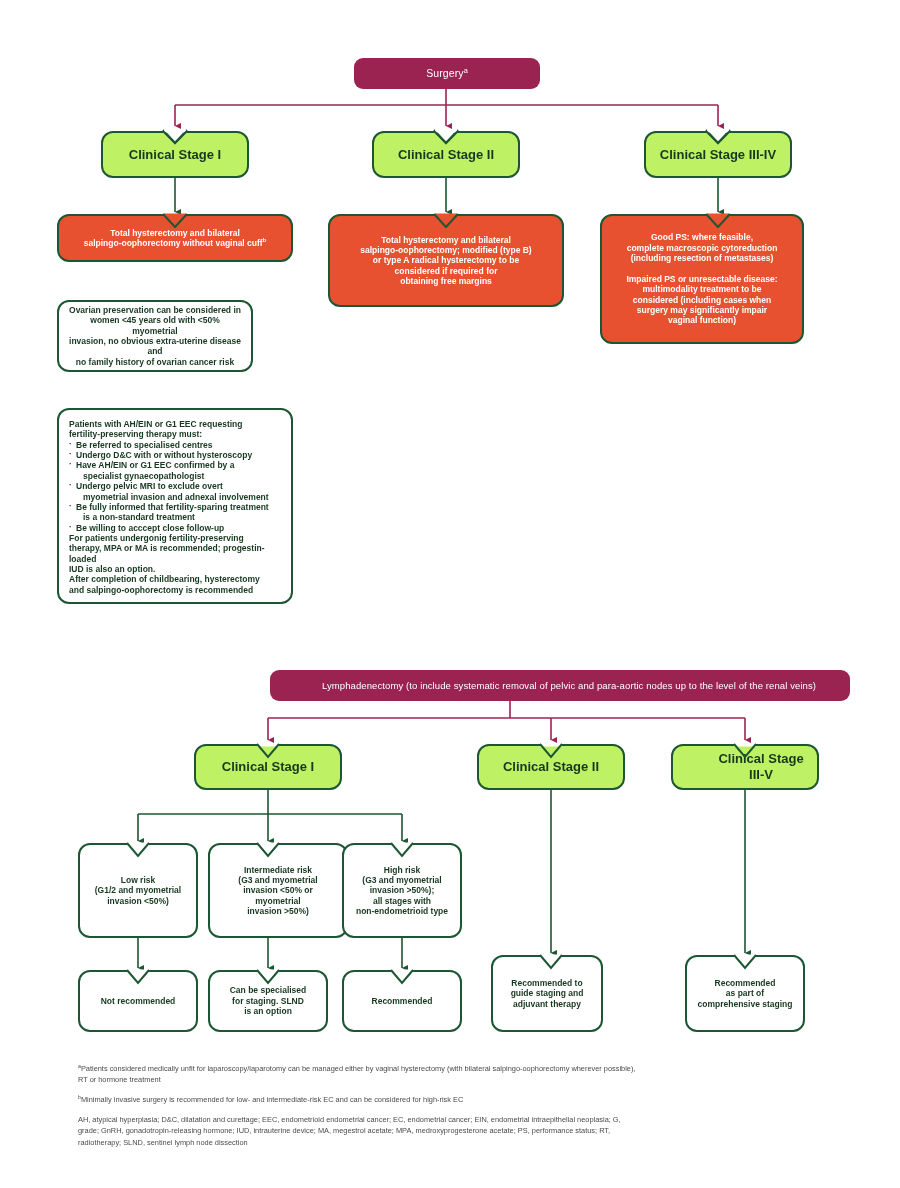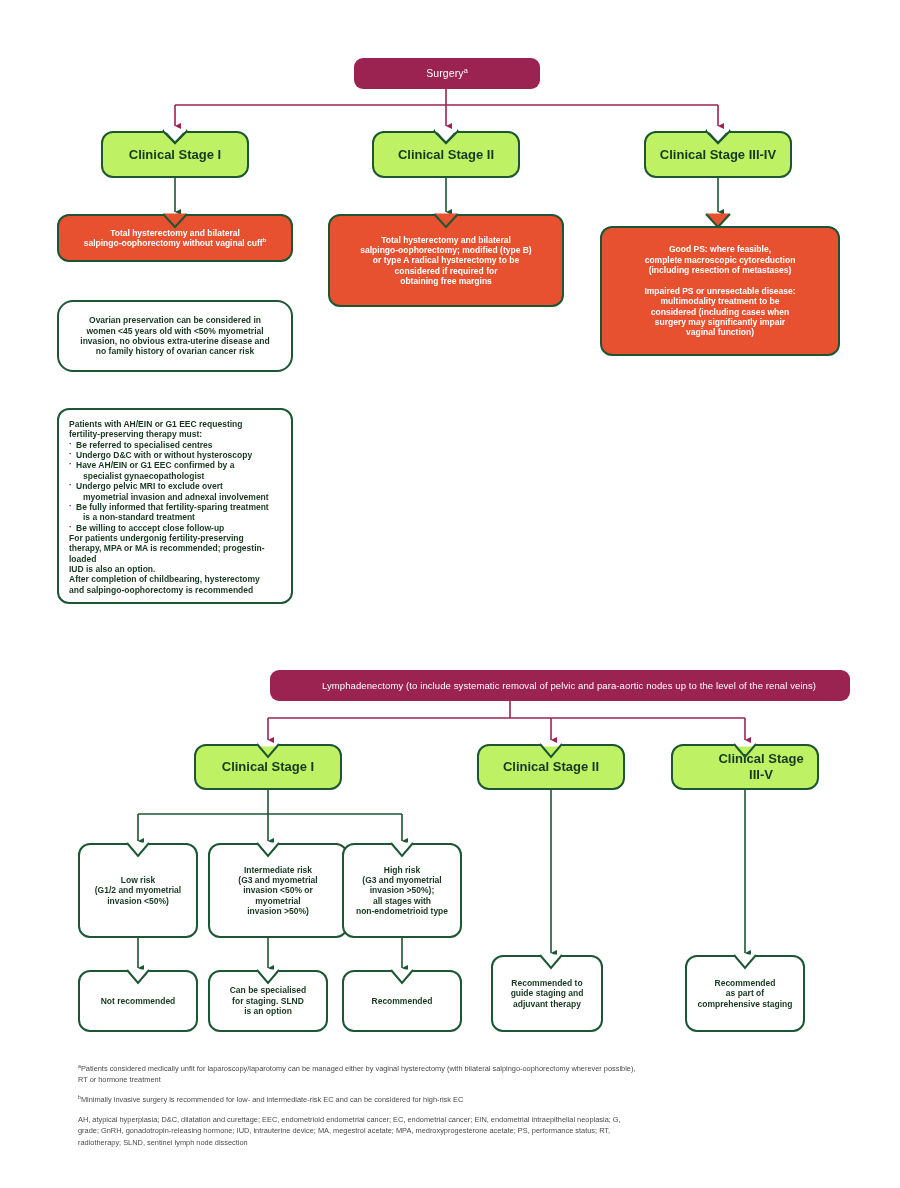--- a/index.html
+++ b/index.html
@@ -146,21 +146,21 @@
   <div class="box treat" style="left:328px;top:214px;width:236px;height:93px;">
     <div class="inner">
       <span>Total hysterectomy and bilateral</span><br>
       <span>salpingo-oophorectomy; modified (type B)</span><br>
       <span>or type A radical hysterectomy to be</span><br>
       <span>considered if required for</span><br>
       <span>obtaining free margins</span>
     </div>
   </div>
 
-  <div class="box treat" style="left:600px;top:226px;width:240px;height:130px;align-items:center;">
+  <div class="box treat" style="left:600px;top:214px;width:204px;height:130px;align-items:center;">
     <div class="inner">
       <span>Good PS: where feasible,</span><br>
       <span>complete macroscopic cytoreduction</span><br>
       <span>(including resection of metastases)</span><br><br>
       <span>Impaired PS or unresectable disease:</span><br>
       <span>multimodality treatment to be</span><br>
       <span>considered (including cases when</span><br>
       <span>surgery may significantly impair</span><br>
       <span>vaginal function)</span>
     </div>
@@ -177,21 +177,21 @@
       <path d="M434,214 L446,227 L458,214 Z" fill="#e8512f" stroke="none"></path>
       <path d="M706,214 L718,227 L730,214 Z" fill="#e8512f" stroke="none"></path>
     </g>
     <g stroke="#1d5632" stroke-width="2" fill="none">
       <path d="M163,214 L175,227 L187,214"></path>
       <path d="M434,214 L446,227 L458,214"></path>
       <path d="M706,214 L718,227 L730,214"></path>
     </g>
   </svg>
 
-  <div class="box note" style="left:57px;top:300px;width:236px;height:72px;border-radius:16px;">
+  <div class="box note" style="left:57px;top:300px;width:196px;height:72px;">
     <div class="inner">
       <span>Ovarian preservation can be considered in</span><br>
       <span>women &lt;45 years old with &lt;50% myometrial</span><br>
       <span>invasion, no obvious extra-uterine disease and</span><br>
       <span>no family history of ovarian cancer risk</span>
     </div>
   </div>
 
   <div class="box note left" style="left:57px;top:408px;width:236px;height:196px;">
     <div class="inner">

